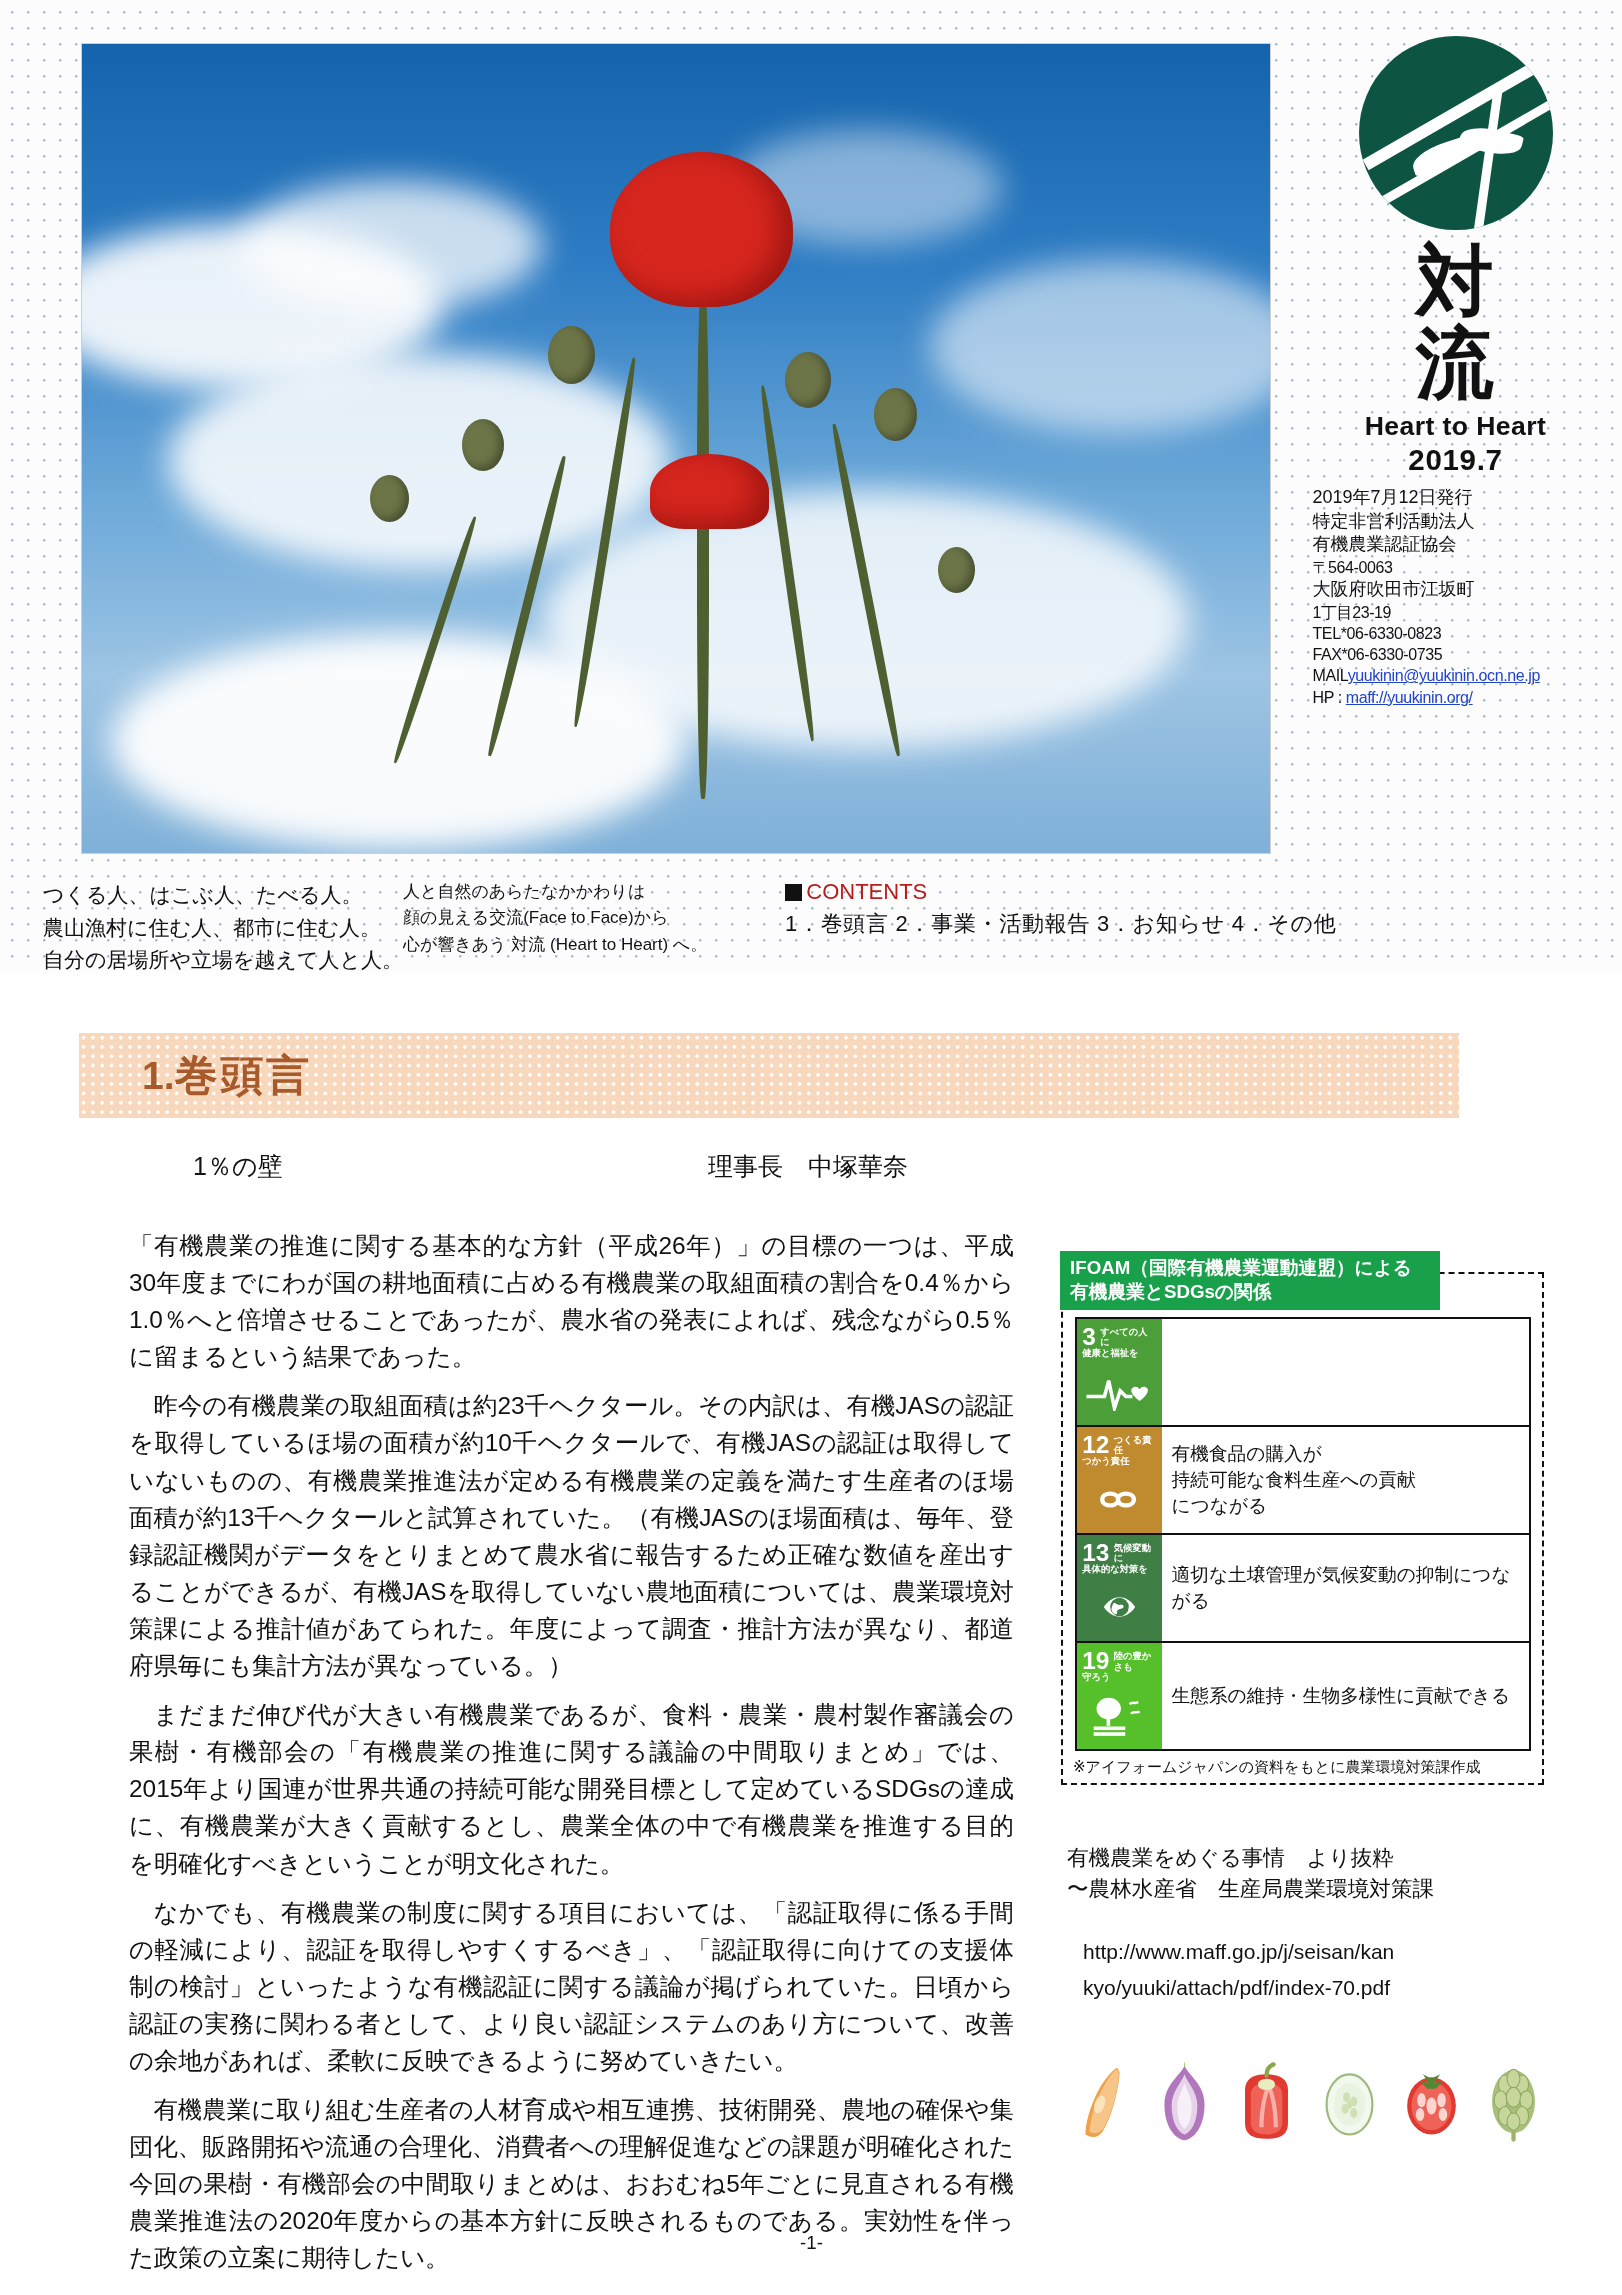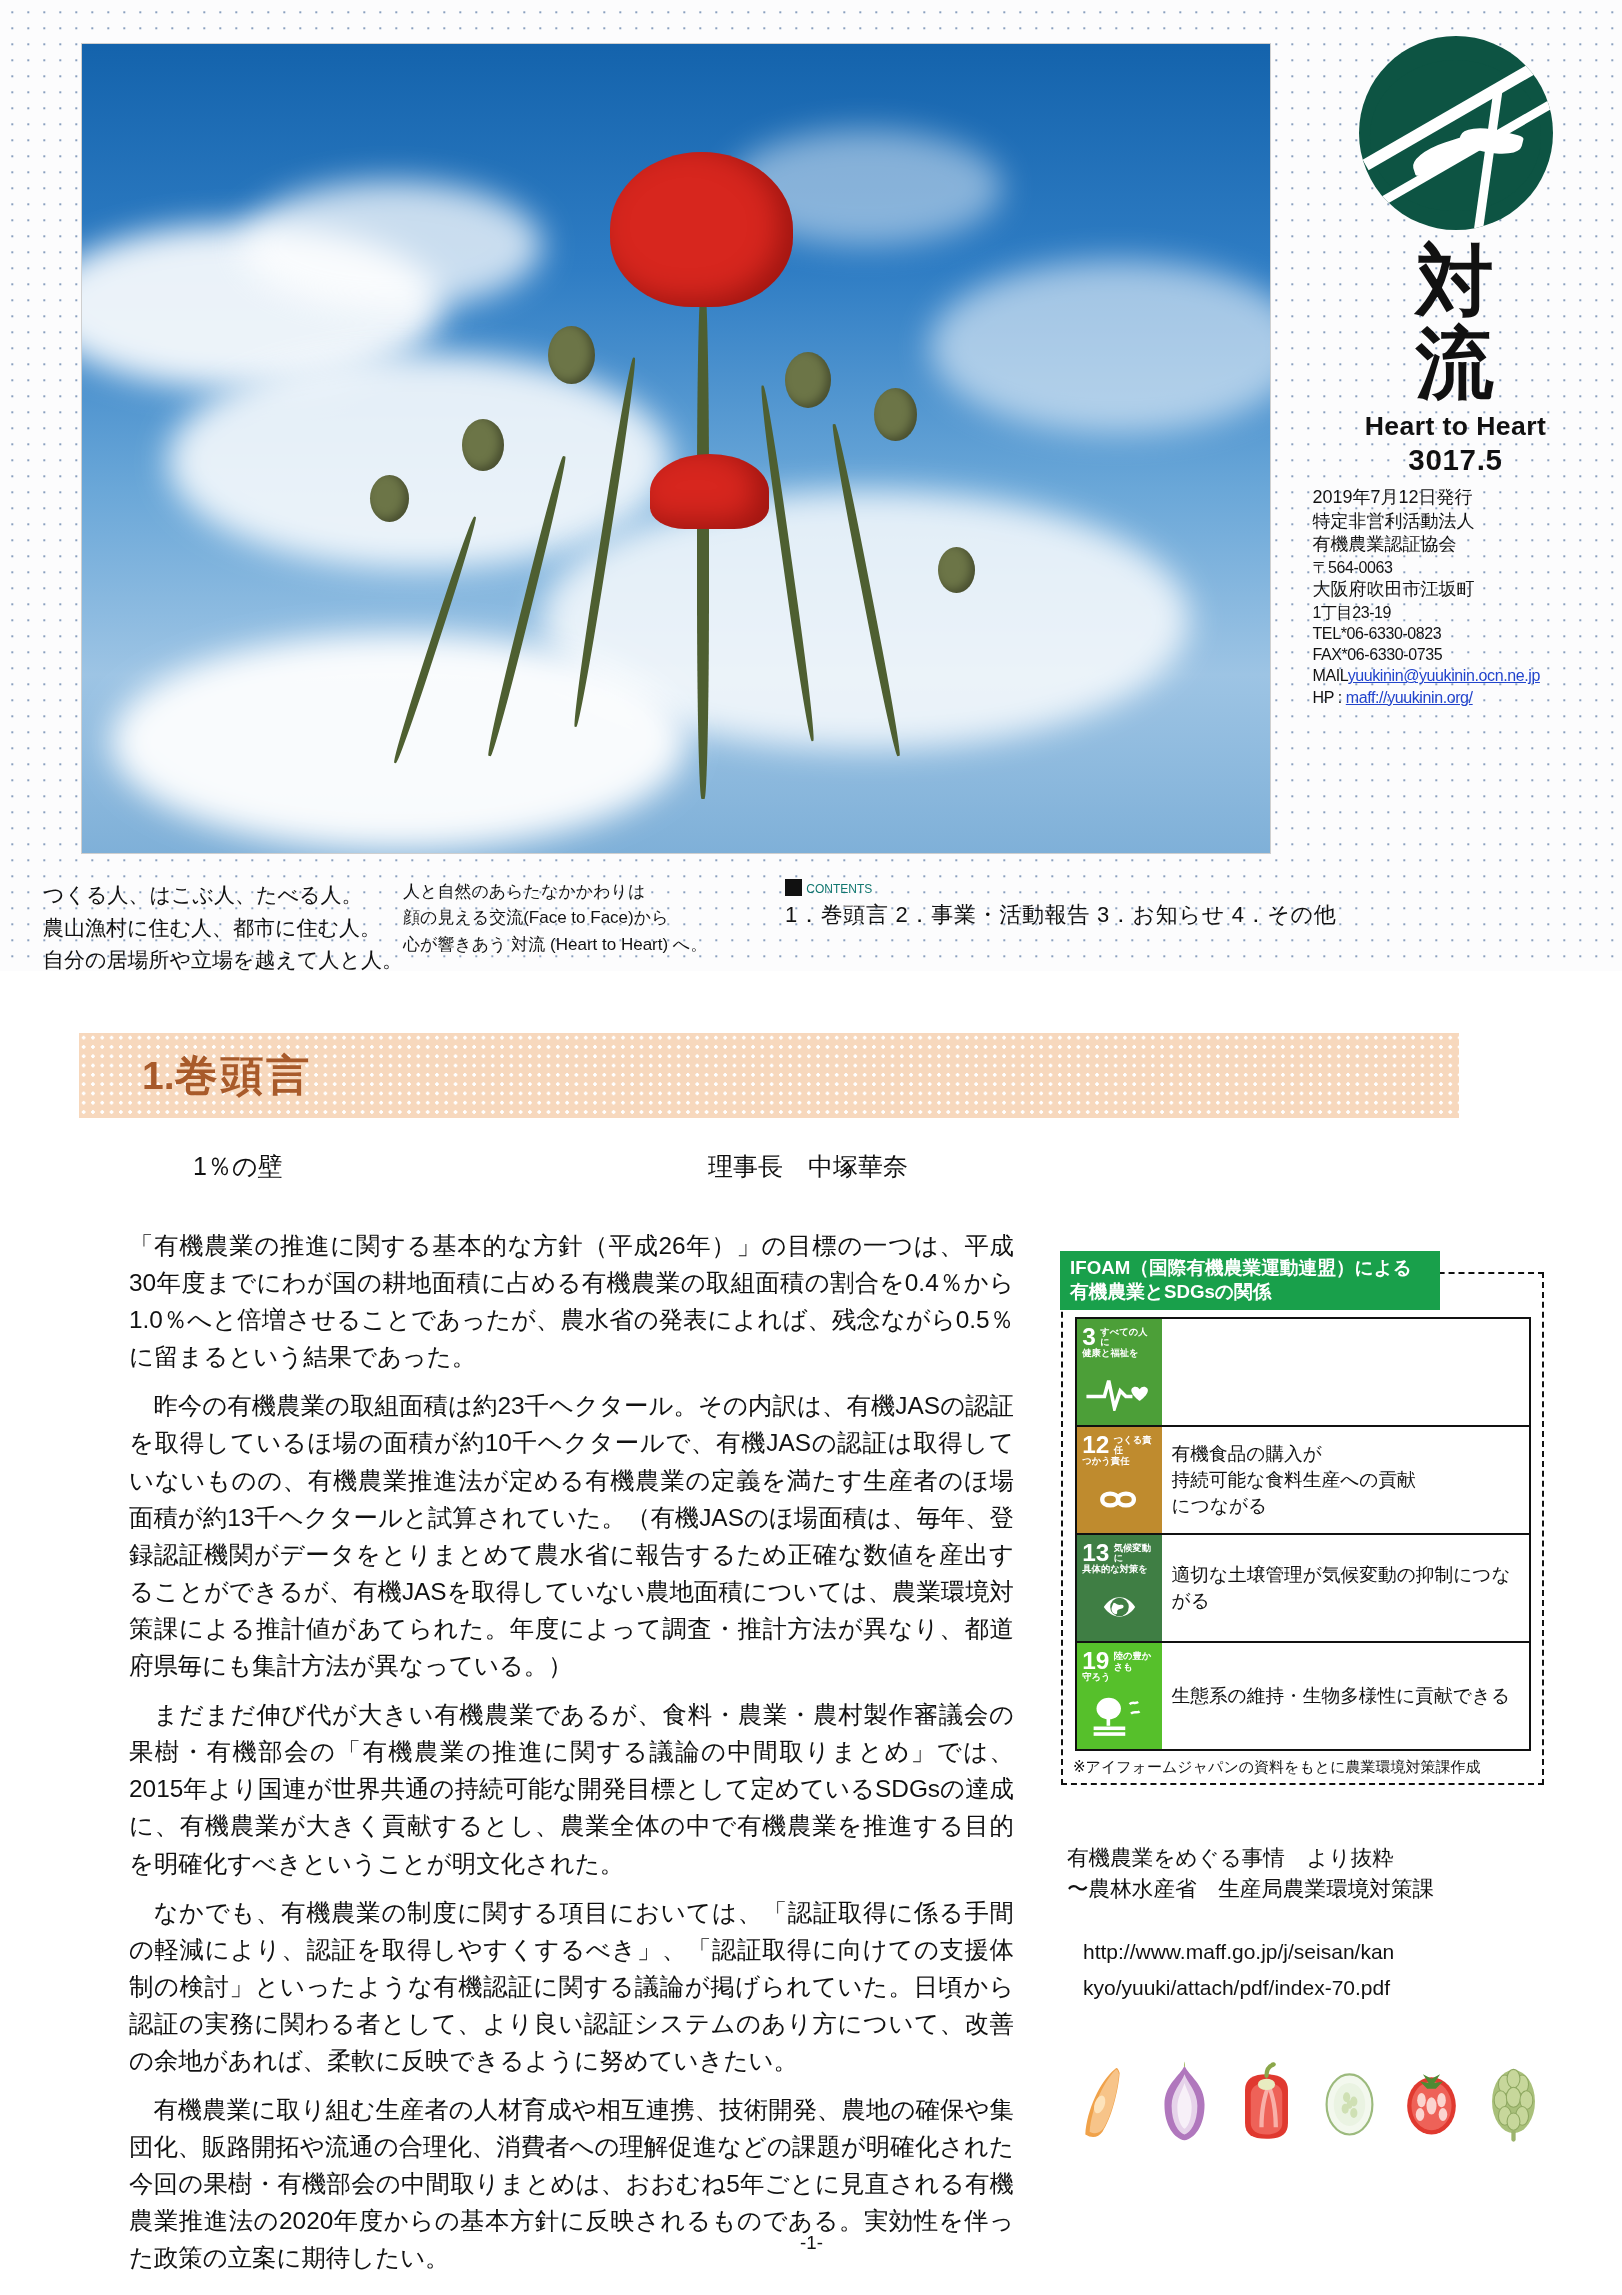--- a/index.html
+++ b/index.html
@@ -69,21 +69,21 @@
   .pubinfo{margin-top:8.6px;padding-left:11.5px;font-size:18px;line-height:1.32;color:#111;white-space:nowrap;}
   .pubinfo .sm{font-size:16px;letter-spacing:-0.4px;}
   .pubinfo a{color:#2244cc;text-decoration:underline;}
 
   
   .tagline{
     position:absolute;left:43px;top:879px;font-size:21px;line-height:1.55;color:#111;white-space:nowrap;
   }
   .tagline2{position:absolute;left:403px;top:879px;font-size:17px;line-height:1.55;color:#111;white-space:nowrap;}
   .contents{position:absolute;left:785px;top:879px;white-space:nowrap;}
-  .contents-hd{font-size:12px;color:#0f766e;display:flex;align-items:flex-end;gap:4.3px;}
+  .contents-hd{font-size:22px;color:#b91c1c;display:flex;align-items:center;gap:4.3px;}
   .sq{display:inline-block;width:17px;height:17px;background:#111;}
   .contents-list{font-size:22px;color:#111;margin-top:4.3px;letter-spacing:0.7px;}
 
   
   .sect-band{
     position:absolute;left:79px;top:1033px;width:1380px;height:85px;
     background-color:#f7d8bd;
     background-image:radial-gradient(circle,#ffffff 1.7px,transparent 1.9px);
     background-size:9.3px 9.3px;
     display:flex;align-items:center;
@@ -172,21 +172,21 @@
     <div class="leaf l1"></div>
     <div class="leaf l2"></div>
   </div>
 
   <div class="kanji-title">
     <div>対</div>
     <div>流</div>
   </div>
 
   <div class="h2h">Heart to Heart</div>
-  <div class="issue">3017.5</div>
+  <div class="issue">2019.7</div>
 
   <div class="pubinfo">
     <div>2019年7月12日発行</div>
     <div>特定非営利活動法人</div>
     <div>有機農業認証協会</div>
     <div class="sm">〒564-0063</div>
     <div>大阪府吹田市江坂町</div>
     <div class="sm">1丁目23-19</div>
     <div class="sm">TEL*06-6330-0823</div>
     <div class="sm">FAX*06-6330-0735</div>

